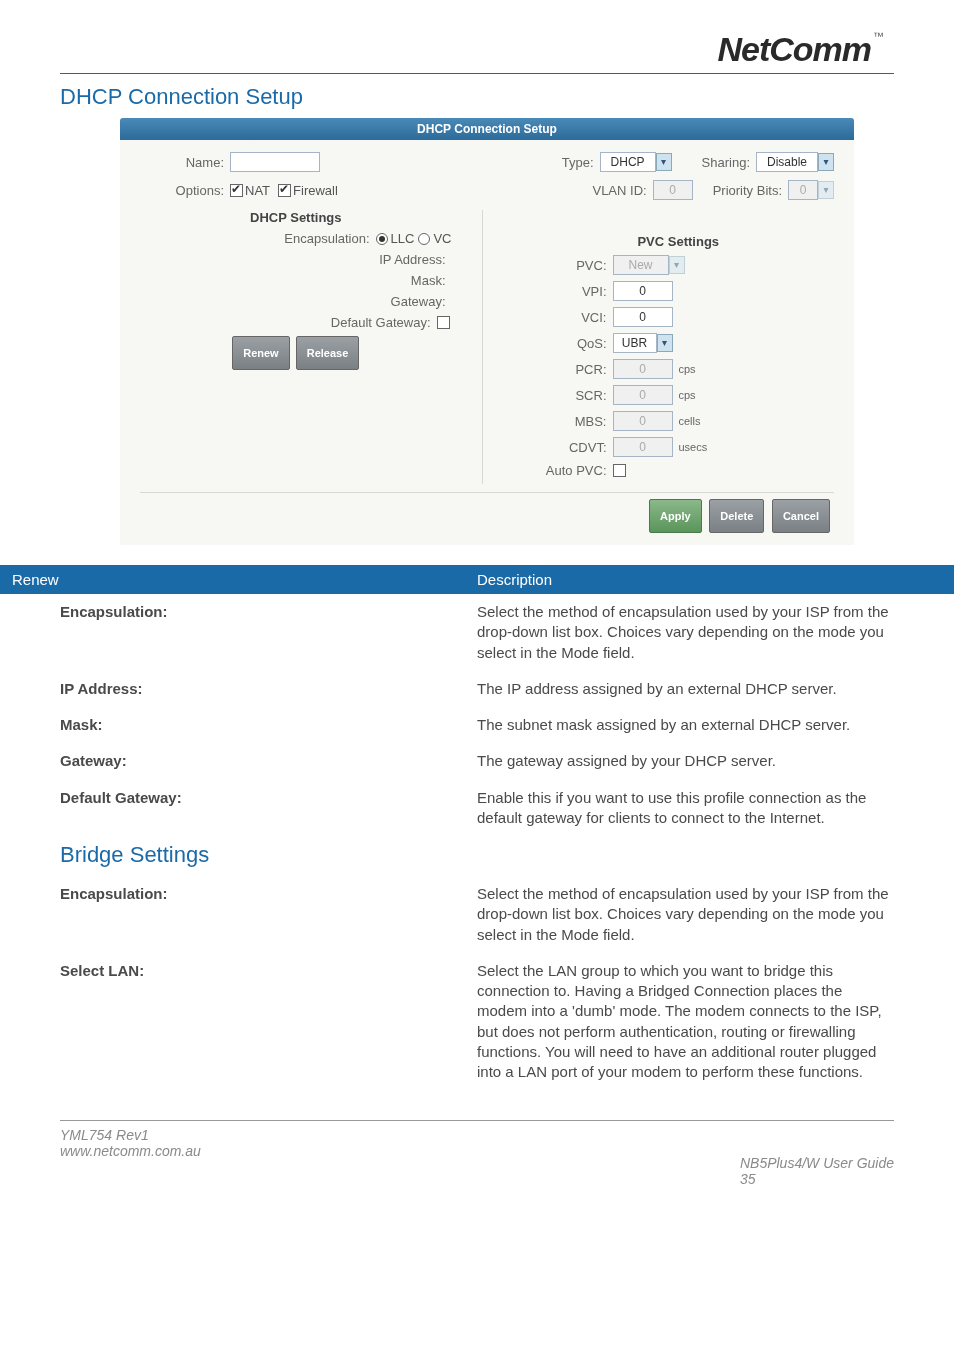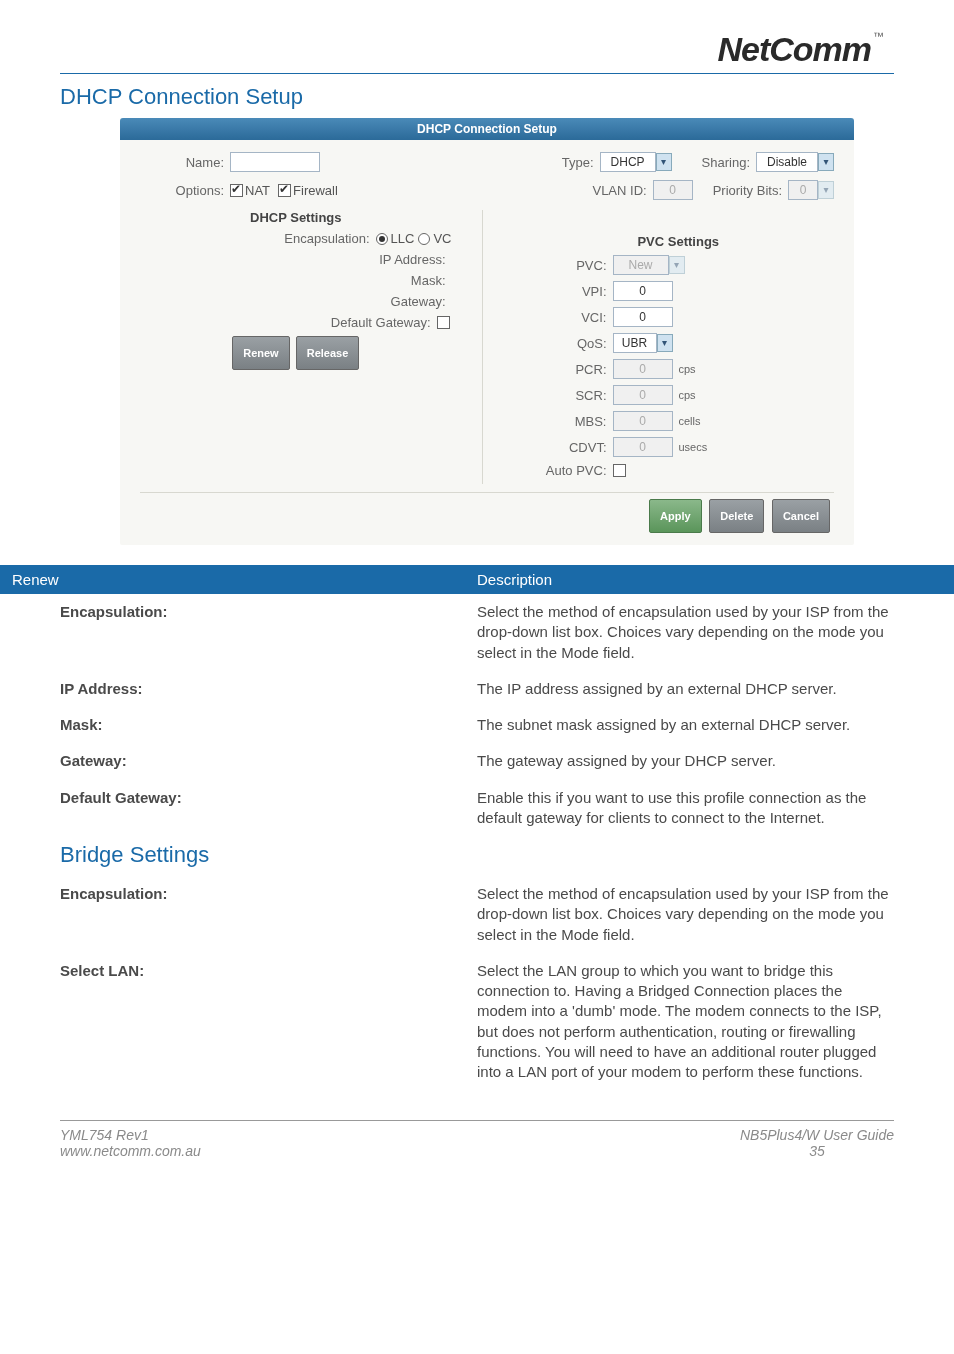--- a/index.html
+++ b/index.html
@@ -48,21 +48,21 @@
 
   
   .opt-headrow { display:flex; background:#1a6aa8; color:#fff; font-size:15px; padding:6px 12px; margin: 0 -60px; }
   .opt-headrow .c1 { width: 50%; }
   .opt-headrow .c2 { width: 50%; }
   .opt-row { display:flex; padding: 8px 0; font-size: 15px; color:#4a4a4a; line-height:1.35; }
   .opt-row .c1 { width: 50%; font-weight:bold; padding-right:20px; }
   .opt-row .c2 { width: 50%; }
 
   .footer { display:flex; justify-content:space-between; border-top:1px solid #999; margin: 20px 60px 0 60px; padding:6px 0 20px 0; font-style:italic; color:#8a8a8a; font-size:14px; }
-  .footer .right { text-align:center; }
+  .footer .right { text-align:left;margin-top:28px; }
 </style>
 </head>
 <body>
 
 <div class="page">
   <div class="logo">
     <span class="logo-text">NetComm</span><span class="logo-tm">™</span>
   </div>
   <hr class="hr-top">
 

